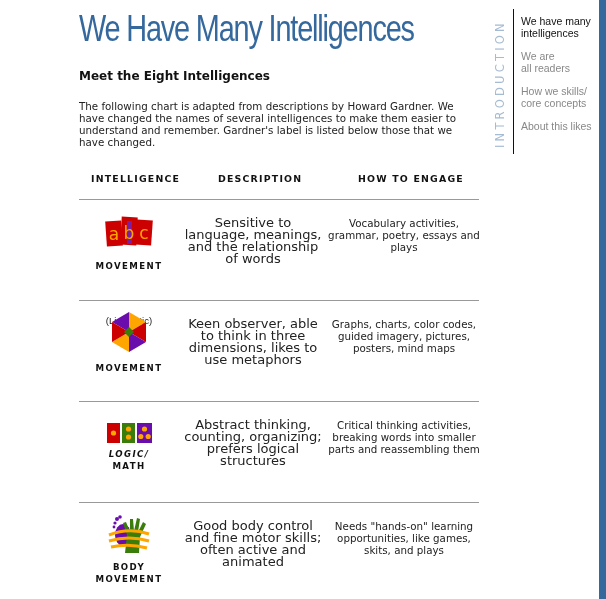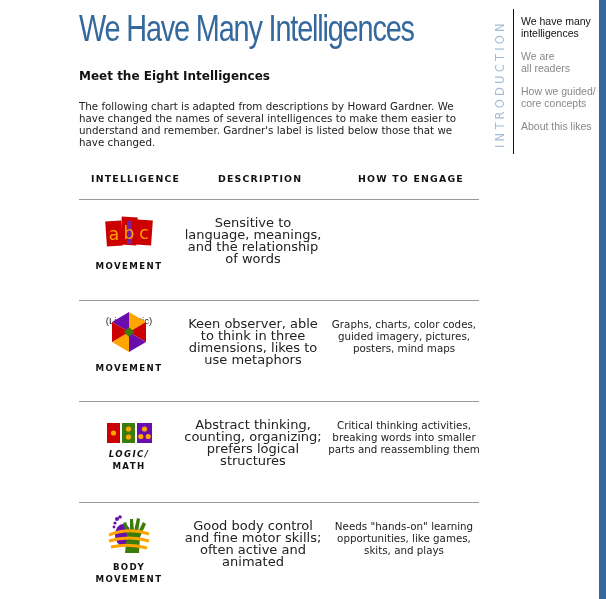--- a/index.html
+++ b/index.html
@@ -110,20 +110,21 @@
           <rect x="24" y="7" width="5" height="23" fill="#7a1fa0"></rect>
           <text x="11" y="26" font-family="DejaVu Sans, sans-serif" font-size="17" fill="#ffa500" text-anchor="middle">a</text>
           <text x="26" y="25" font-family="DejaVu Sans, sans-serif" font-size="17" fill="#ffa500" text-anchor="middle">b</text>
           <text x="41" y="25" font-family="DejaVu Sans, sans-serif" font-size="17" fill="#ffa500" text-anchor="middle">c</text>
         </svg>
       </div>
       <div style="margin-top:6px;" class="int-name">MOVEMENT</div>
       <div class="int-alt">(Linguistic)</div>
     </div>
     <div class="cell-desc">Sensitive to language, meanings, and the relationship of words</div>
+    <div class="cell-eng">Vocabulary activities, grammar, poetry, essays and plays</div>
   </div>
 
   <div class="row">
     <div class="cell-int">
       <div class="icon-box" style="margin-top:10px;height:42px;">
         <svg width="52" height="42" viewBox="0 0 52 42">
           <g transform="translate(26 21)">
             <polygon points="0,0 0,-20 -17,-10" fill="#6a0dad"></polygon>
             <polygon points="0,0 17,-10 0,-20" fill="#ffa500"></polygon>
             <polygon points="0,0 17,10 17,-10" fill="#cc0000"></polygon>
@@ -191,19 +192,19 @@
 <nav class="nav">
   <a class="nav-item active">
     <span>We have many</span><br>
     <span>intelligences</span>
   </a>
   <a class="nav-item">
     <span>We are</span><br>
     <span>all readers</span>
   </a>
   <a class="nav-item">
-    <span>How we guided/</span><br>
+    <span>How we skills/</span><br>
     <span>core concepts</span>
   </a>
   <a class="nav-item">
     <span>About this likes</span>
   </a>
 </nav>
 
 </body></html>

